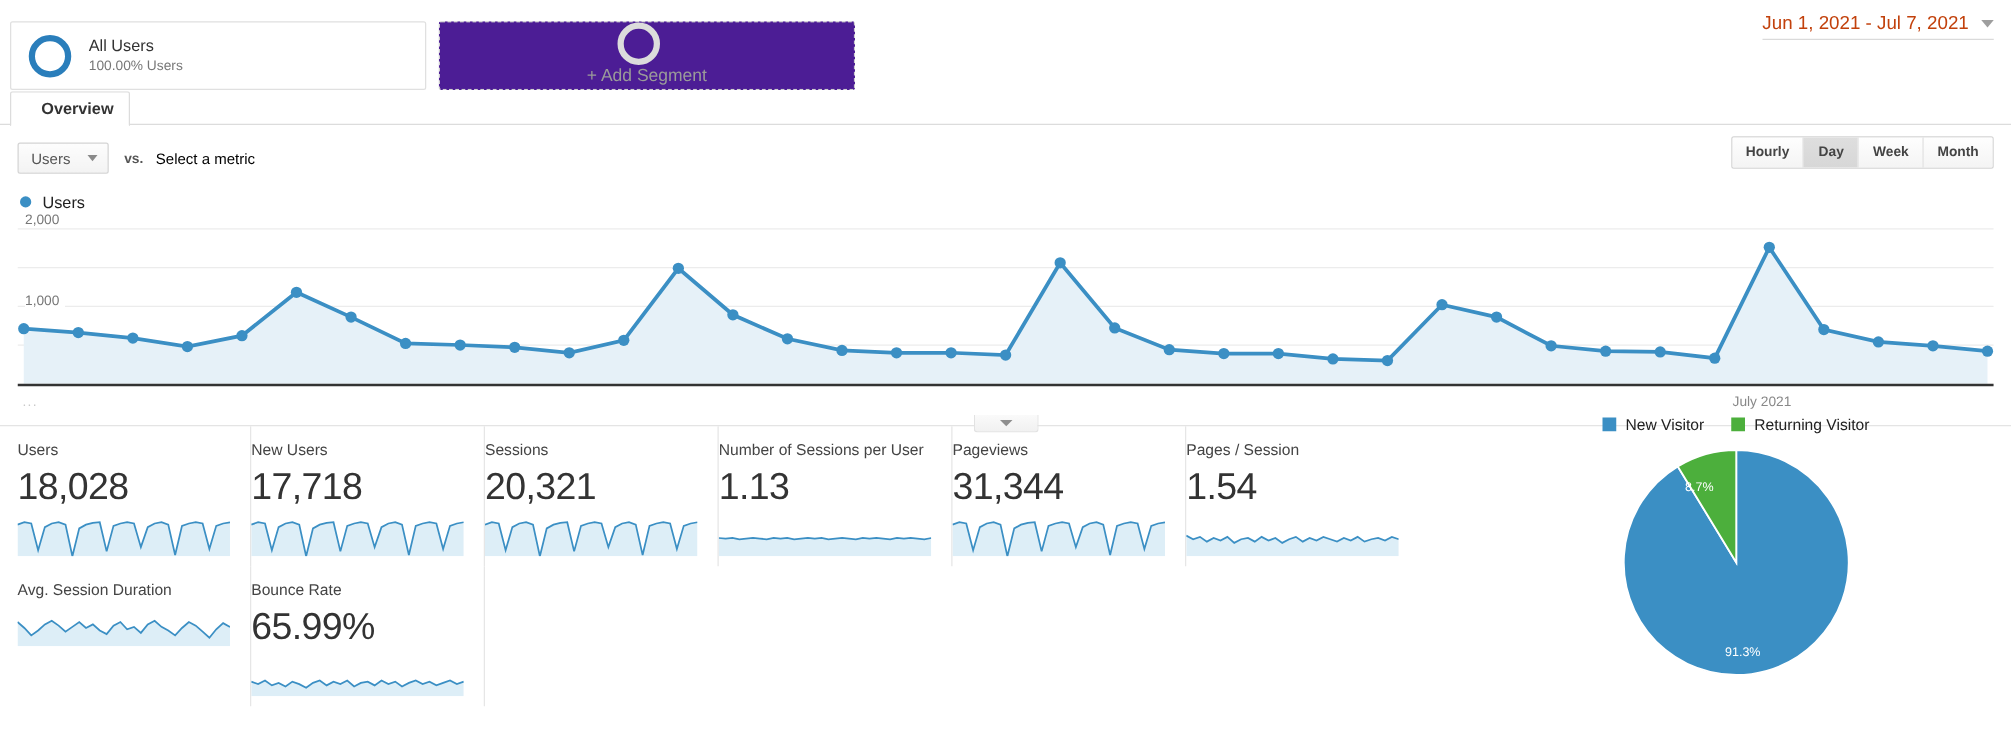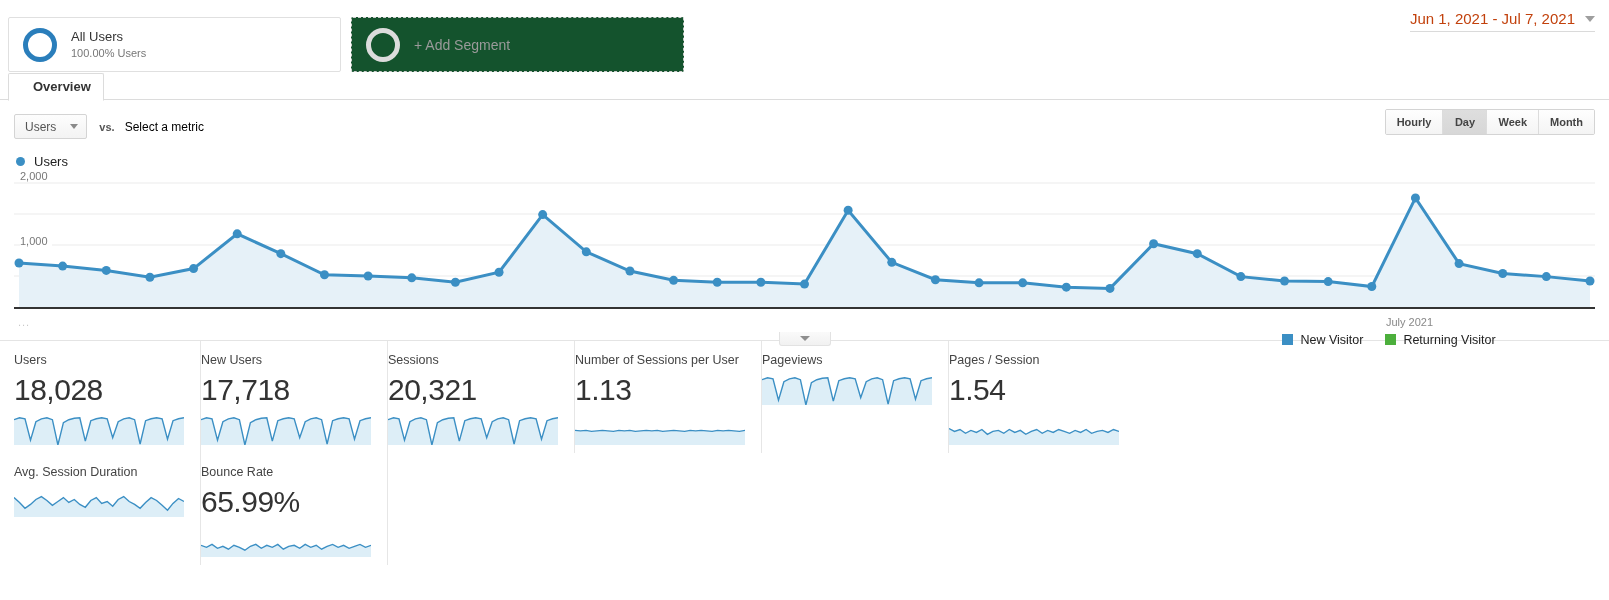--- a/index.html
+++ b/index.html
@@ -26,21 +26,22 @@
     border: 1px solid #e0e0e0;
     border-radius: 2px;
     background: #fff;
     display: flex;
     align-items: center;
     padding: 0 14px;
     margin-right: 10px;
   }
   .segment-card.add {
     border: 1px dashed #cfcfcf;
-    background: #14532d;
+    background: #4c1d95;
+    flex-direction: column;
   }
   .seg-ring {
     width: 34px; height: 34px;
     border-radius: 50%;
     border: 5px solid #2a7ebb;
     flex: 0 0 auto;
     margin-right: 14px;
   }
   .seg-ring.grey { border-color: #dcdcdc; }
   .seg-text { line-height: 1.25; }
@@ -437,20 +438,21 @@
         <div class="tile-value">1.13</div>
         <div class="spark">
             <svg width="170" height="34" viewBox="0 0 170 34">
               <path d="M0.0 19.4 L5.5 19.9 L11.0 19.4 L16.5 20.4 L21.9 19.9 L27.4 19.4 L32.9 19.9 L38.4 20.4 L43.9 19.4 L49.4 19.9 L54.8 19.4 L60.3 20.4 L65.8 19.9 L71.3 19.4 L76.8 19.9 L82.3 19.4 L87.7 20.4 L93.2 19.9 L98.7 19.4 L104.2 19.9 L109.7 20.4 L115.2 19.4 L120.6 19.9 L126.1 19.4 L131.6 19.9 L137.1 20.4 L142.6 19.4 L148.1 19.9 L153.5 19.4 L159.0 19.9 L164.5 20.4 L170.0 19.4 L170 34 L0 34 Z" fill="#ddeef7"></path>
               <path d="M0.0 19.4 L5.5 19.9 L11.0 19.4 L16.5 20.4 L21.9 19.9 L27.4 19.4 L32.9 19.9 L38.4 20.4 L43.9 19.4 L49.4 19.9 L54.8 19.4 L60.3 20.4 L65.8 19.9 L71.3 19.4 L76.8 19.9 L82.3 19.4 L87.7 20.4 L93.2 19.9 L98.7 19.4 L104.2 19.9 L109.7 20.4 L115.2 19.4 L120.6 19.9 L126.1 19.4 L131.6 19.9 L137.1 20.4 L142.6 19.4 L148.1 19.9 L153.5 19.4 L159.0 19.9 L164.5 20.4 L170.0 19.4 " fill="none" stroke="#3b8fc4" stroke-width="1.4"></path>
             </svg>
           </div>
       </div>
       <div class="tile">
         <div class="tile-label">Pageviews</div>
+        <div class="tile-value">31,344</div>
         <div class="spark">
             <svg width="170" height="34" viewBox="0 0 170 34">
               <path d="M0.0 8.7 L5.5 6.8 L11.0 7.8 L16.5 29.1 L21.9 10.7 L27.4 7.8 L32.9 6.8 L38.4 8.7 L43.9 34.0 L49.4 11.7 L54.8 8.7 L60.3 7.3 L65.8 6.8 L71.3 30.1 L76.8 9.7 L82.3 7.8 L87.7 6.8 L93.2 7.8 L98.7 26.7 L104.2 10.7 L109.7 7.8 L115.2 6.8 L120.6 8.7 L126.1 33.0 L131.6 9.7 L137.1 7.8 L142.6 6.8 L148.1 7.8 L153.5 28.2 L159.0 9.7 L164.5 7.8 L170.0 6.8 L170 34 L0 34 Z" fill="#ddeef7"></path>
               <path d="M0.0 8.7 L5.5 6.8 L11.0 7.8 L16.5 29.1 L21.9 10.7 L27.4 7.8 L32.9 6.8 L38.4 8.7 L43.9 34.0 L49.4 11.7 L54.8 8.7 L60.3 7.3 L65.8 6.8 L71.3 30.1 L76.8 9.7 L82.3 7.8 L87.7 6.8 L93.2 7.8 L98.7 26.7 L104.2 10.7 L109.7 7.8 L115.2 6.8 L120.6 8.7 L126.1 33.0 L131.6 9.7 L137.1 7.8 L142.6 6.8 L148.1 7.8 L153.5 28.2 L159.0 9.7 L164.5 7.8 L170.0 6.8 " fill="none" stroke="#3b8fc4" stroke-width="1.4"></path>
             </svg>
           </div>
       </div>
       <div class="tile nob">
         <div class="tile-label">Pages / Session</div>
         <div class="tile-value">1.54</div>
@@ -488,14 +490,22 @@
 
   <div class="pie-area">
     <div class="pie-legend">
       <div>
         <span class="sw sw-new"></span><span>New Visitor</span>
       </div>
       <div>
         <span class="sw sw-ret"></span><span>Returning Visitor</span>
       </div>
     </div>
+    <div class="pie-wrap">
+      <svg id="pie-svg" width="182" height="182" viewBox="0 0 182 182">
+          <path d="M 91 91 L 91 1 A 90 90 0 1 1 44.21643916413608 14.115031147063476 Z" fill="#3b8fc4" stroke="#ffffff" stroke-width="1.5"></path>
+          <path d="M 91 91 L 44.21643916413608 14.115031147063476 A 90 90 0 0 1 90.9999999999999 1 Z" fill="#4caf3c" stroke="#ffffff" stroke-width="1.5"></path>
+        </svg>
+      <div class="pie-label pl-ret">8.7%</div>
+      <div class="pie-label pl-new">91.3%</div>
+    </div>
   </div>
 </div>
 
 </body></html>

